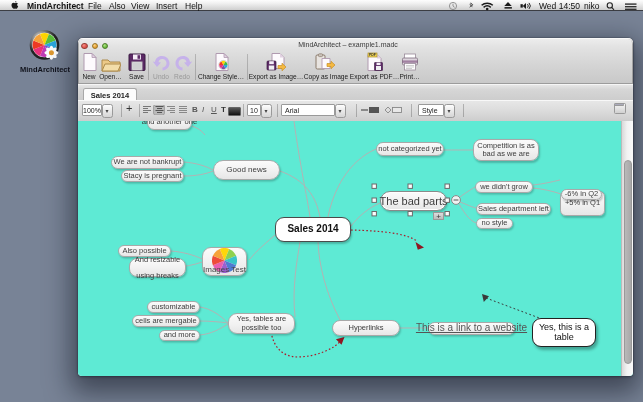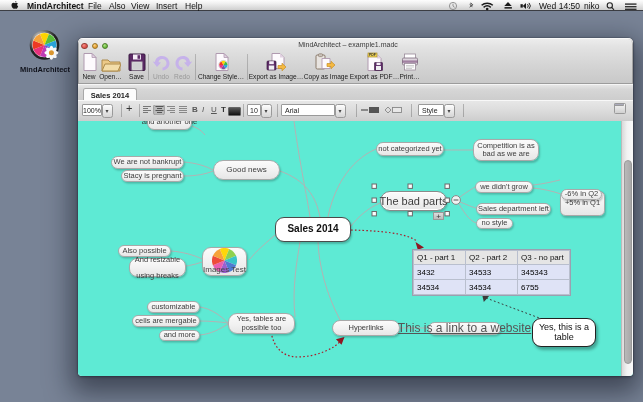--- a/index.html
+++ b/index.html
@@ -335,58 +335,37 @@
   <div class="nd" style="left:197px;top:96px;width:76px;height:25px;border-radius:9px;background:#fff;border:1.4px solid #4a4a4a;font-weight:bold;font-size:10px;color:#111;">Sales 2014</div>
   <div class="nd" style="left:298px;top:21px;width:68px;height:14px;border-radius:7px;">not categorized yet</div>
   <div class="nd" style="left:395px;top:18px;width:66px;height:22px;border-radius:8px;line-height:8.4px;">Competition is as<br>bad as we are</div>
   <div class="nd" style="left:302px;top:70px;width:67px;height:20px;border-radius:10px;border:1.6px solid #8a8a8a;box-shadow:inset 0 0 0 1px #fff,1px 1.5px 2px rgba(0,0,0,.22);font-size:11px;">The bad parts</div>
   <div class="nd" style="left:397px;top:60px;width:58px;height:11.5px;border-radius:6px;">we didn't grow</div>
   <div class="nd" style="left:482px;top:70px;width:45px;height:25px;border-radius:5.5px;">+5% in Q1</div>
   <div class="nd" style="left:483px;top:68px;width:41px;height:11px;border-radius:5.5px;">-6% in Q2</div>
   <div class="nd" style="left:398px;top:82px;width:75px;height:11.5px;border-radius:6px;">Sales department left</div>
   <div class="nd" style="left:398px;top:97px;width:37px;height:11px;border-radius:5.5px;">no style</div>
   <div class="nd" style="left:254px;top:199px;width:68px;height:16px;border-radius:8px;">Hyperlinks</div>
-  <div class="nd" style="left:350px;top:201px;width:73px;height:13px;border-radius:6.5px;color:#555;font-size:12px;">
+  <div class="nd" style="left:350px;top:201px;width:87px;height:13px;border-radius:6.5px;color:#555;font-size:10px;">
         <span style="text-decoration:underline;">This is a link to a website</span>
       </div>
 
   <svg style="position:absolute;left:293px;top:62px" width="82" height="40" viewBox="0 0 82 40">
    <g fill="#fdfdfd" stroke="#6a6a6a" stroke-width="1">
     <rect x="1" y="1" width="4.4" height="4.4"></rect>
           <rect x="37" y="1" width="4.4" height="4.4"></rect>
           <rect x="74" y="1" width="4.4" height="4.4"></rect>
     <rect x="1" y="15" width="4.4" height="4.4"></rect>
           <rect x="74" y="15" width="4.4" height="4.4"></rect>
     <rect x="1" y="28.5" width="4.4" height="4.4"></rect>
           <rect x="37" y="28.5" width="4.4" height="4.4"></rect>
           <rect x="74" y="28.5" width="4.4" height="4.4"></rect>
    </g>
   </svg>
   <div style="position:absolute;left:355px;top:90.5px;width:11px;height:8.5px;background:linear-gradient(180deg,#ddd,#bbb);border:1px solid #999;box-sizing:border-box;color:#333;font-size:8px;line-height:7px;text-align:center;">+</div>
 
-  <div class="tblwrap" style="left:334px;top:128px;">
-   <table>
-    <tbody>
-            <tr style="background:#e5e5e5;height:14px;">
-              <td style="width:48px;color:#111;">Q1 - part 1</td>
-              <td style="width:48px;color:#111;">Q2 - part 2</td>
-              <td style="width:48px;color:#111;">Q3 - no part</td>
-            </tr>
-    <tr style="background:#dfe3f6;height:15px;">
-              <td>3432</td>
-              <td>34533</td>
-              <td>345343</td>
-            </tr>
-    <tr style="background:#dfe3f6;height:15px;">
-              <td>34534</td>
-              <td>34534</td>
-              <td>6755</td>
-            </tr>
-   </tbody>
-        </table>
-  </div>
 
   <div class="nd" style="left:454px;top:197px;width:64px;height:29px;border-radius:9px;background:#fff;border:1.4px solid #222;font-weight:normal;font-size:9px;color:#111;line-height:9.5px;box-shadow:2px 2.5px 3px rgba(0,0,0,.3);">Yes, this is a<br>table</div>
   <div id="scrollbar">
         <div id="thumb"></div>
       </div>
  </div>
 </div>
 
 </body></html>

